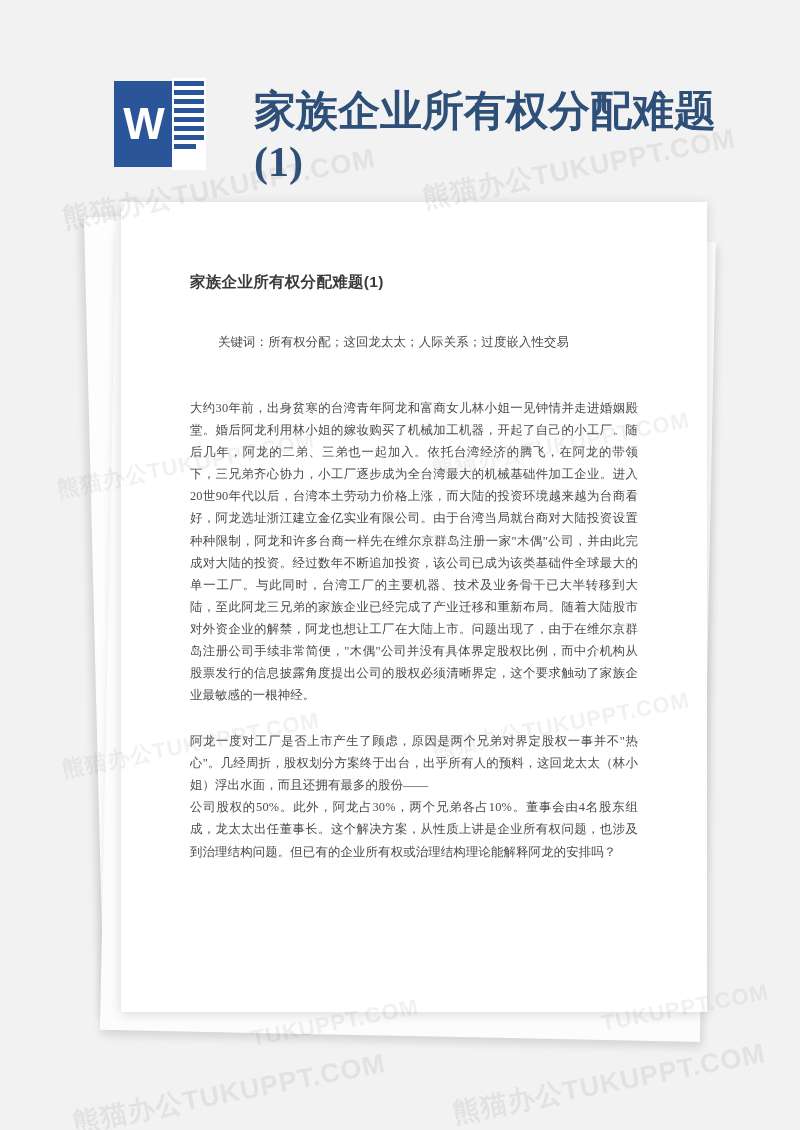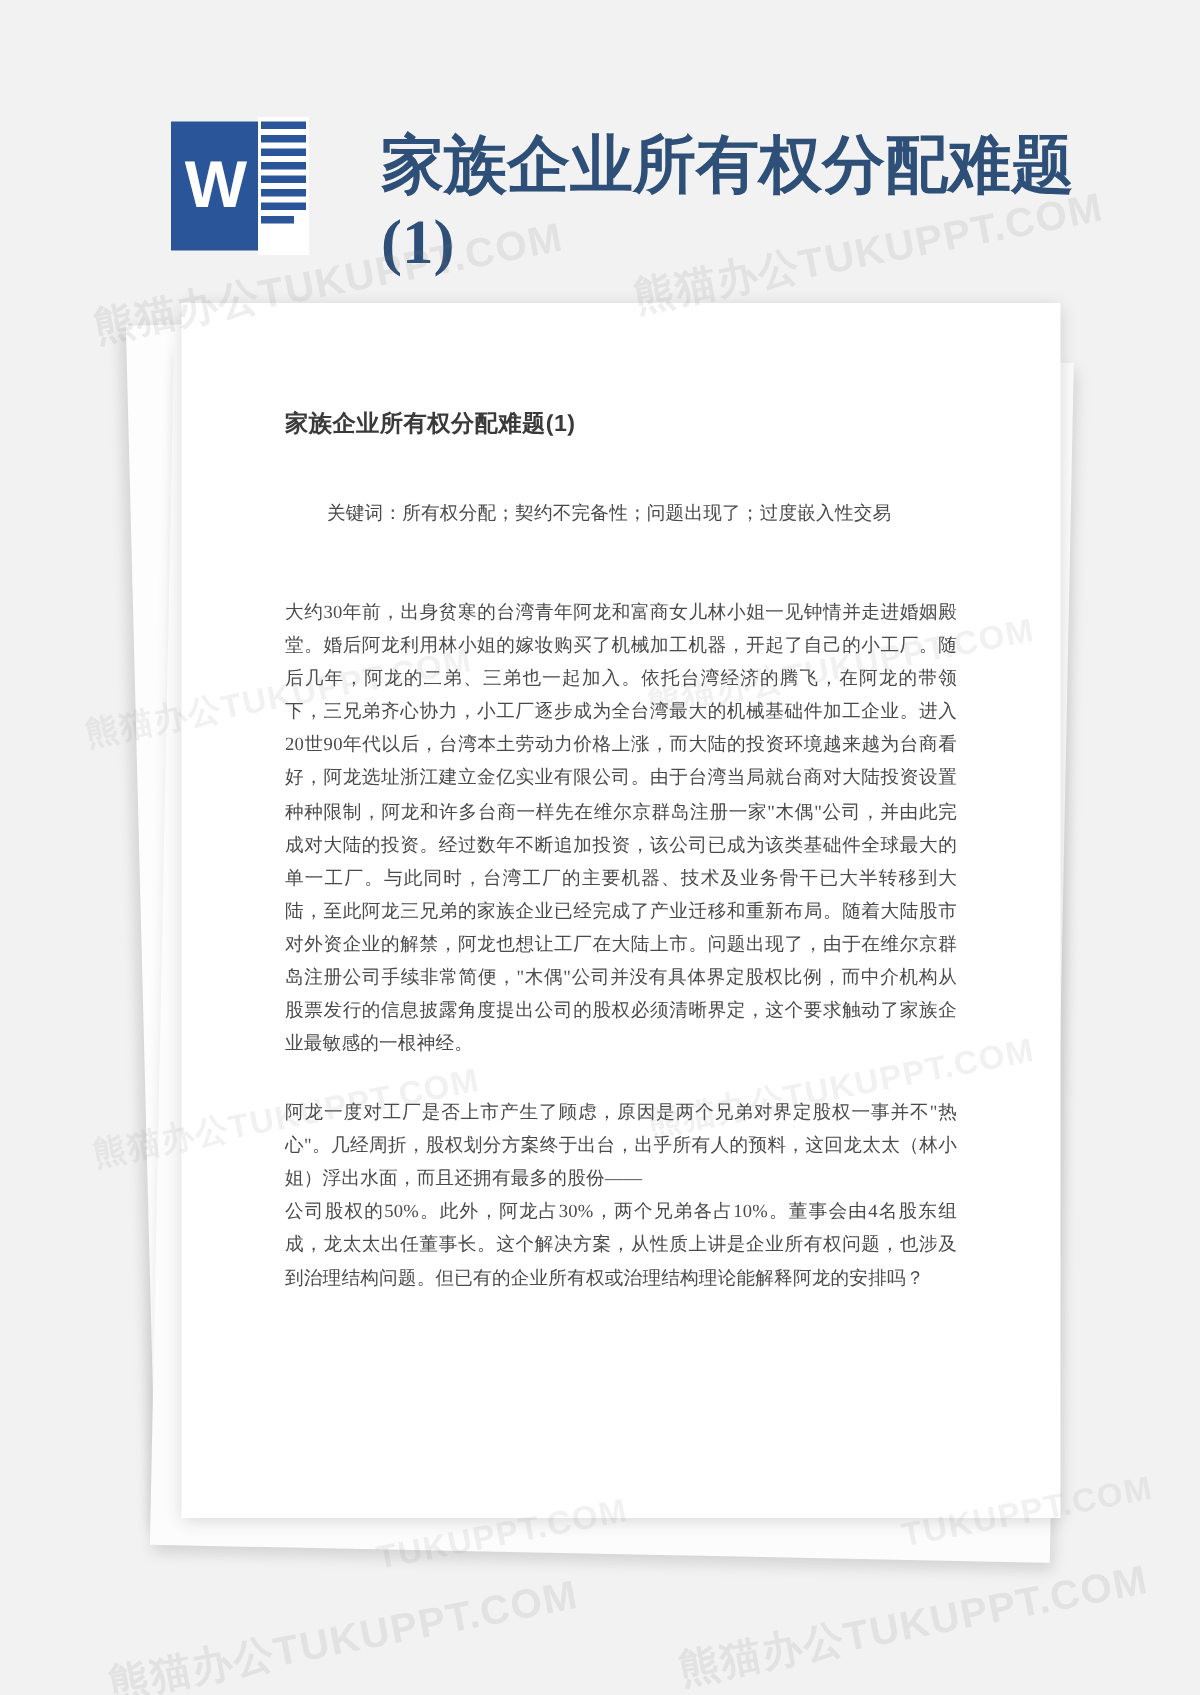--- a/index.html
+++ b/index.html
@@ -211,21 +211,21 @@
 
   <div class="sheet-back-left"></div>
   <div class="sheet-back-bottom"></div>
 
   <div id="document-page">
     <div id="doc-body">
 
       <div id="doc-heading">家族企业所有权分配难题(1)</div>
 
 
-      <p class="doc-para keywords">关键词：所有权分配；契约不完备性；问题出现了；过度嵌入性交易</p>
+      <p class="doc-para keywords">关键词：所有权分配；这回龙太太；人际关系；过度嵌入性交易</p>
 
 
       <p class="doc-para story">大约30年前，出身贫寒的台湾青年阿龙和富商女儿林小姐一见钟情并走进婚姻殿堂。婚后阿龙利用林小姐的嫁妆购买了机械加工机器，开起了自己的小工厂。随后几年，阿龙的二弟、三弟也一起加入。依托台湾经济的腾飞，在阿龙的带领下，三兄弟齐心协力，小工厂逐步成为全台湾最大的机械基础件加工企业。进入20世90年代以后，台湾本土劳动力价格上涨，而大陆的投资环境越来越为台商看好，阿龙选址浙江建立金亿实业有限公司。由于台湾当局就台商对大陆投资设置种种限制，阿龙和许多台商一样先在维尔京群岛注册一家"木偶"公司，并由此完成对大陆的投资。经过数年不断追加投资，该公司已成为该类基础件全球最大的单一工厂。与此同时，台湾工厂的主要机器、技术及业务骨干已大半转移到大陆，至此阿龙三兄弟的家族企业已经完成了产业迁移和重新布局。随着大陆股市对外资企业的解禁，阿龙也想让工厂在大陆上市。问题出现了，由于在维尔京群岛注册公司手续非常简便，"木偶"公司并没有具体界定股权比例，而中介机构从股票发行的信息披露角度提出公司的股权必须清晰界定，这个要求触动了家族企业最敏感的一根神经。</p>
 
       <p class="doc-para closing">阿龙一度对工厂是否上市产生了顾虑，原因是两个兄弟对界定股权一事并不"热心"。几经周折，股权划分方案终于出台，出乎所有人的预料，这回龙太太（林小姐）浮出水面，而且还拥有最多的股份——</p>
 
       <p class="doc-para closing">公司股权的50%。此外，阿龙占30%，两个兄弟各占10%。董事会由4名股东组成，龙太太出任董事长。这个解决方案，从性质上讲是企业所有权问题，也涉及到治理结构问题。但已有的企业所有权或治理结构理论能解释阿龙的安排吗？</p>
 
     </div>
   </div>

